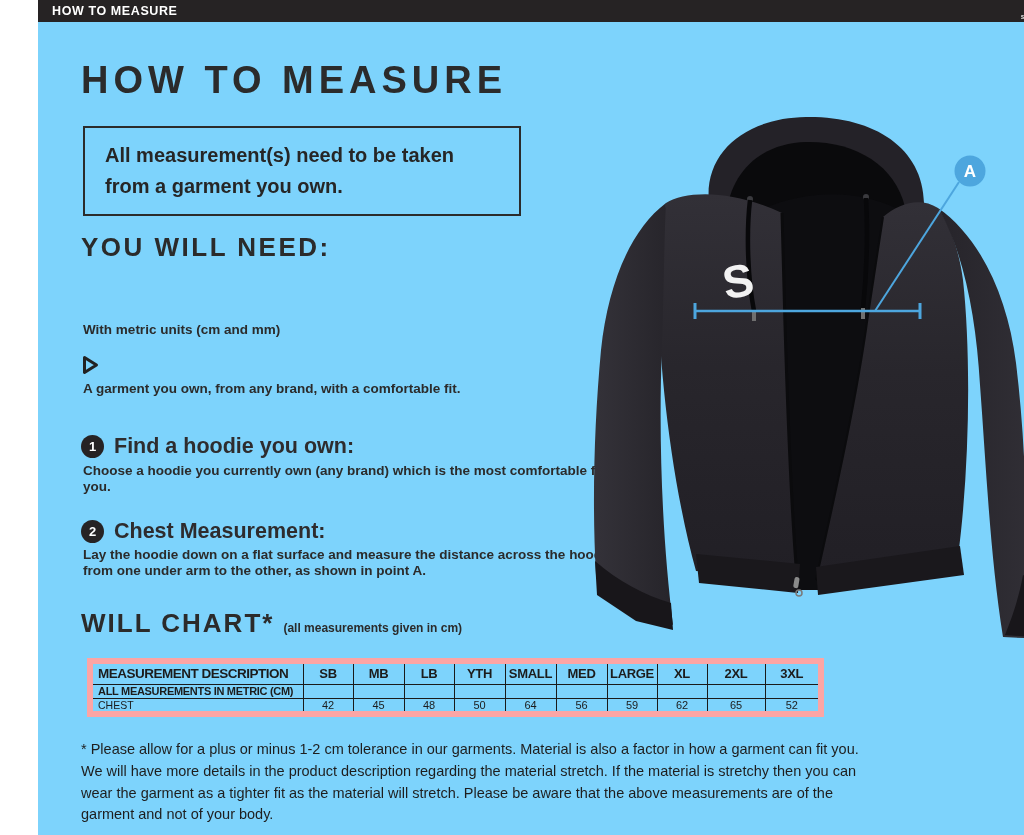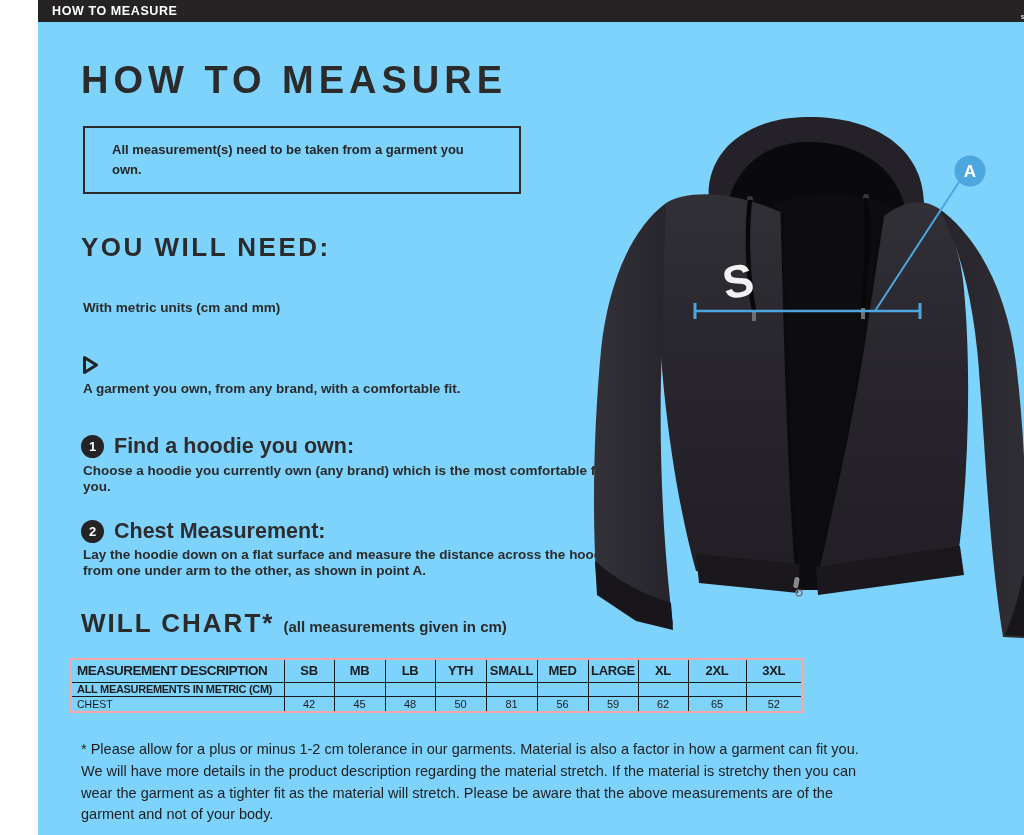--- a/index.html
+++ b/index.html
@@ -11,45 +11,45 @@
   .topbar { position:absolute; top:0; left:0; width:1024px; height:22px; background:#262324;
             display:flex; align-items:center; justify-content:space-between; padding:0 10px 0 14px; }
   .topbar-title { color:#ffffff; font-size:12.5px; font-weight:bold; letter-spacing:0.6px; }
   .brand { display:flex; flex-direction:column; align-items:center; line-height:1; padding-top:1px; }
   .brand-s { color:#ffffff; font-size:13px; font-weight:bold; transform:skewX(-6deg); }
   .brand-name { color:#ffffff; font-size:4.5px; font-weight:bold; letter-spacing:0.9px; margin-top:1px; }
 
   
   .h1 { position:absolute; left:43px; top:59px; font-size:38px; font-weight:bold; letter-spacing:5px; color:#2b2b2b; }
   .notice { position:absolute; left:45px; top:126px; width:438px; border:2px solid #2b2b2b;
-            padding:12px 27px; font-size:13px; font-weight:bold; line-height:1.55; color:#262626; }
+            padding:12px 20px; font-size:20px; font-weight:bold; line-height:1.55; color:#262626; }
   .ywn-h { position:absolute; left:43px; top:232px; font-size:26px; font-weight:bold; letter-spacing:2.5px; }
 
   .need-item { position:absolute; left:44px; display:flex; align-items:center; gap:10px; }
   .need-item .label { font-size:19px; font-weight:bold; letter-spacing:1.5px; color:#2b2b2b; }
   .need-desc { position:absolute; left:45px; font-size:13.5px; font-weight:bold; color:#2b2b2b; }
-  .item-1 { top:290px; } .item-1-desc { top:300px; }
+  .item-1 { top:290px; } .item-1-desc { top:322px; }
   .item-2 { top:355px; } .item-2-desc { top:381px; }
   .tri-icon { display:inline-flex; }
 
   .step { position:absolute; left:43px; display:flex; align-items:center; gap:10px; }
   .step-badge { width:23px; height:23px; border-radius:50%; background:#262324; color:#ffffff;
                 font-size:13px; font-weight:bold; display:flex; align-items:center; justify-content:center; }
   .step-title { font-size:21.5px; font-weight:bold; color:#2e2c2e; }
   .step-desc { position:absolute; left:45px; width:548px; font-size:13.5px; font-weight:bold; line-height:1.18; color:#2b2b2b; }
   .step-1 { top:434px; } .step-1-desc { top:463px; }
   .step-2 { top:519px; } .step-2-desc { top:547px; }
 
   .sc-head { position:absolute; left:43px; top:608px; display:flex; align-items:baseline; gap:9px; }
   .sc-title { font-size:26px; font-weight:bold; letter-spacing:2px; }
-  .sc-note { font-size:15px; font-weight:bold;text-align:center; }
-
-  
-  .size-table { position:absolute; left:32px; top:658px; width:731px; border-collapse:collapse;
-                table-layout:fixed; border:2px solid #fca5a5; }
+  .sc-note { font-size:12px; font-weight:bold;text-align:center; }
+
+  
+  .size-table { position:absolute; left:49px; top:658px; width:731px; border-collapse:collapse;
+                table-layout:fixed; border:6px solid #fca5a5; }
   .size-table th, .size-table td { border:1.5px solid #1a1a1a; overflow:hidden; white-space:nowrap;
                 text-align:center; color:#1c1c1c; }
   .size-table thead th { height:23px; font-size:13px; font-weight:bold; letter-spacing:-0.3px; }
   .size-table .c0 { text-align:left; padding-left:5px; }
   .size-table thead .c0 { font-size:13.5px; letter-spacing:-0.5px; }
   .row-metric td { height:14px; font-size:11px; font-weight:bold; letter-spacing:-0.3px; }
   .row-chest td { height:16px; font-size:11px; font-weight:normal; }
   .row-chest .c0 { font-size:10.5px; }
 
   .footnote { position:absolute; left:43px; top:739px; width:788px; font-size:14.5px;
@@ -147,21 +147,21 @@
           <td></td>
         <td></td>
           <td></td>
       </tr>
       <tr class="row-chest">
         <td class="c0">CHEST</td>
         <td>42</td>
         <td>45</td>
         <td>48</td>
         <td>50</td>
-        <td>81</td>
+        <td>64</td>
         <td>56</td>
         <td>59</td>
         <td>62</td>
         <td>65</td>
         <td>52</td>
       </tr>
     </tbody>
   </table>
 
   <div class="footnote">* Please allow for a plus or minus 1-2 cm tolerance in our garments. Material is also a factor in how a garment can fit you. We will have more details in the product description regarding the material stretch.  If the material is stretchy then you can wear the garment as a tighter fit as the material will stretch.  Please be aware that the above measurements are of the garment and not of your body.</div>

